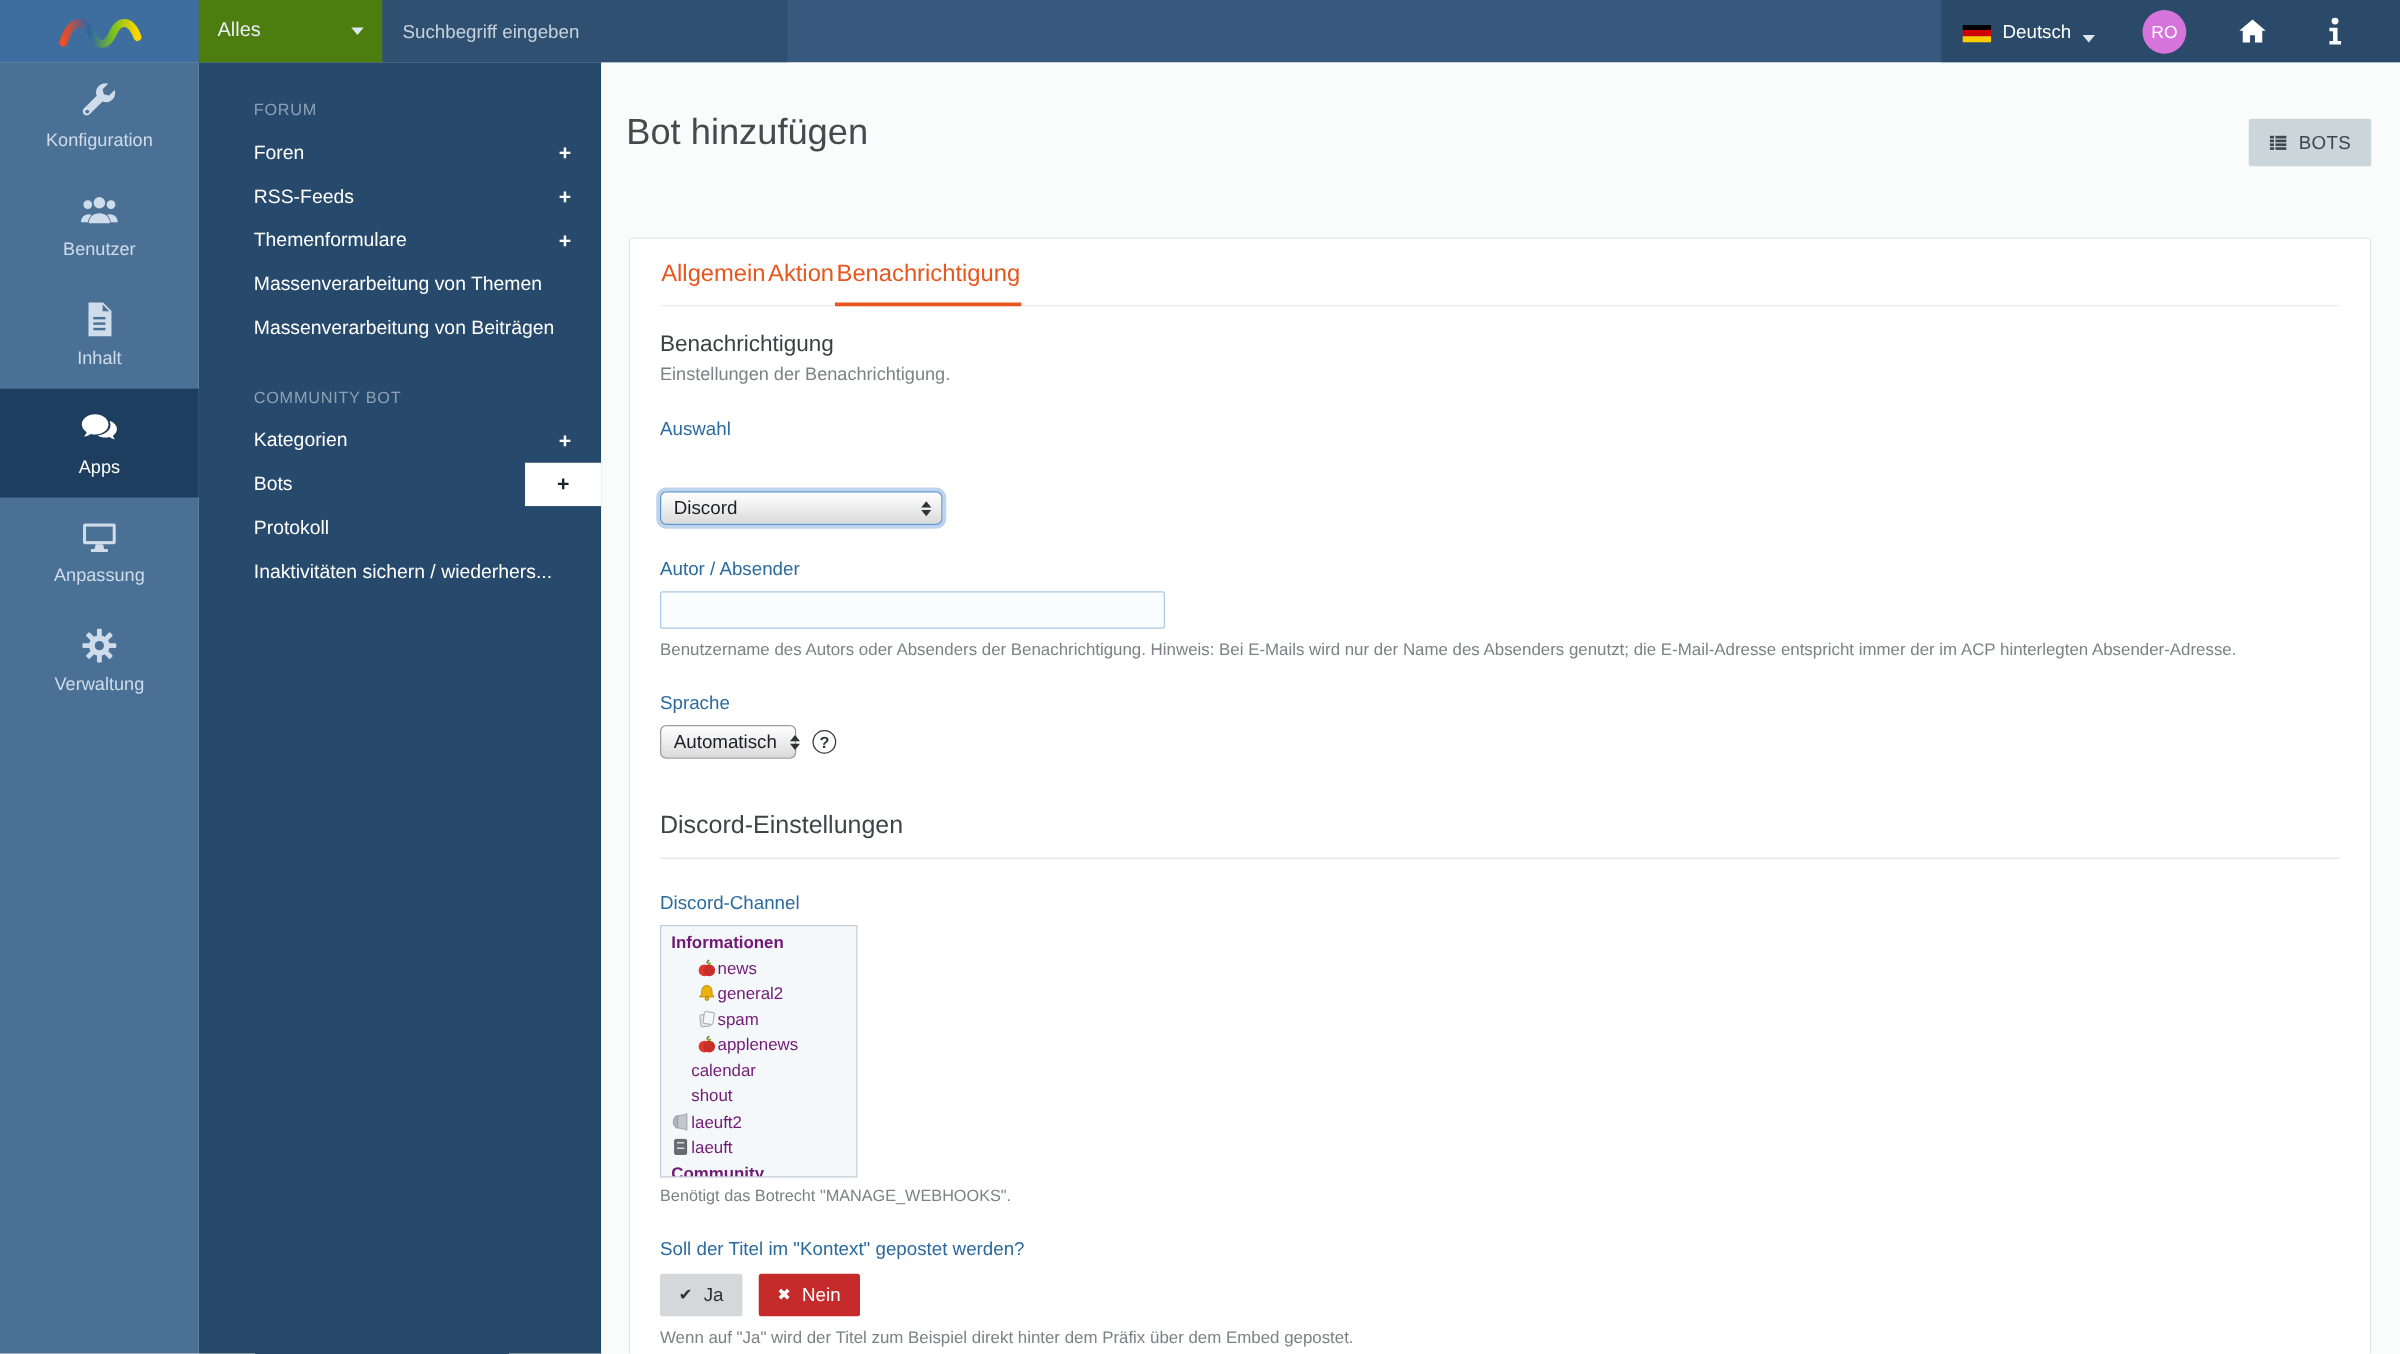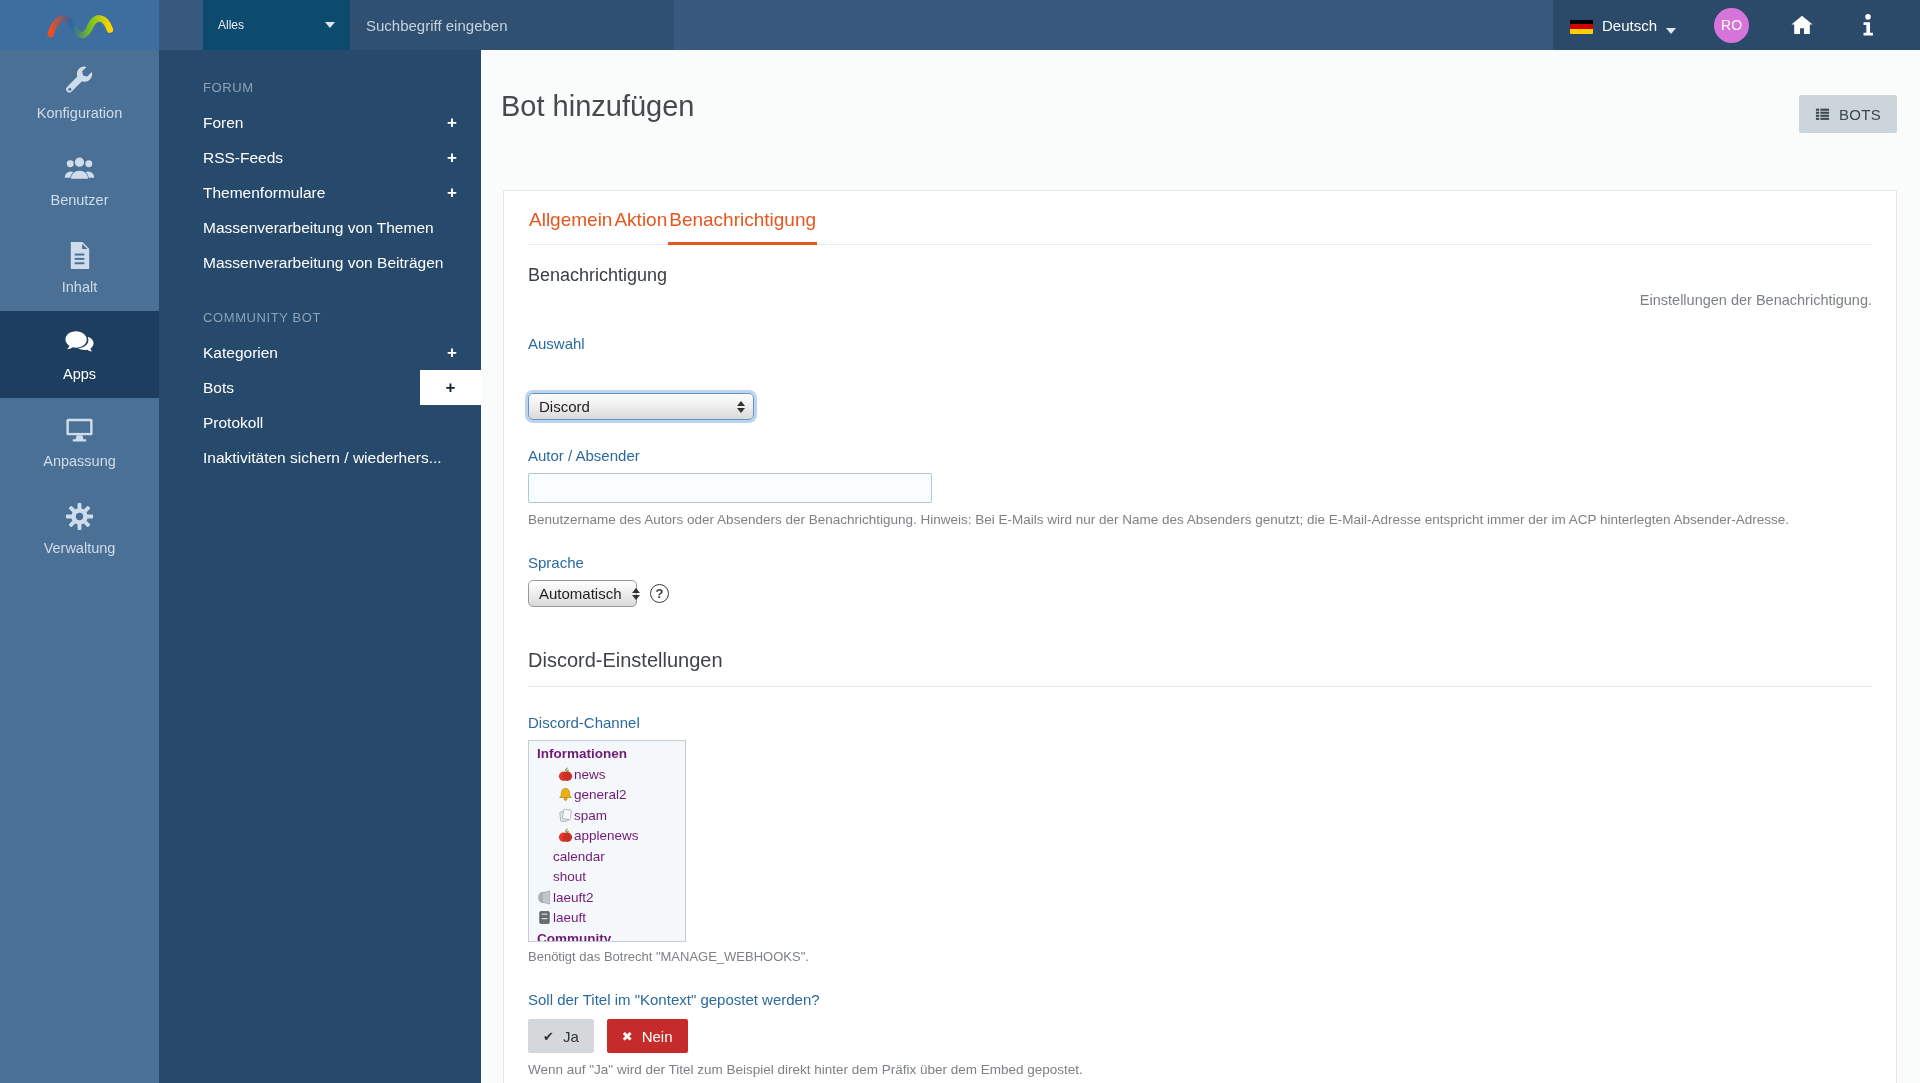--- a/index.html
+++ b/index.html
@@ -2,22 +2,22 @@
 <html><head>
 <meta charset="utf-8">
 <style>
   * { margin:0; padding:0; box-sizing:border-box; }
   html,body { width:1920px; height:1083px; overflow:hidden;
     font-family:"Liberation Sans","DejaVu Sans",sans-serif; background:#fafbfb; }
 
   
   .topbar { height:50px; width:1920px; display:flex; background:#37597d; }
   .logo-block { width:159px; height:50px; background:#3e6d9f; display:flex; align-items:center; justify-content:center; }
-  .scope { width:147px; background:#0c4a6e; display:flex; align-items:center; justify-content:space-between;
-    padding:0 15px; color:#e9eef4; font-size:12px; cursor:pointer;margin-left:44px; }
+  .scope { width:147px; background:#4d7c0f; display:flex; align-items:center; justify-content:space-between;
+    padding:0 15px; color:#e9eef4; font-size:16px; cursor:pointer; }
   .caret { width:0; height:0; border-left:5px solid transparent; border-right:5px solid transparent; border-top:6px solid #dfe7ee; }
   .searchbox { width:324px; background:#2f5070; display:flex; align-items:center; }
   .searchbox input { width:100%; height:100%; background:transparent; border:none; outline:none;
     padding:0 16px; color:#e6edf3; font-size:15px; font-family:inherit; }
   .searchbox input::placeholder { color:#c6d2dd; }
   .topbar-spacer { flex:1; }
   .topbar-right { width:367px; background:#2b4a6a; display:flex; align-items:center; padding-left:17px; color:#fff; }
   .lang { display:flex; align-items:flex-end; gap:9px; cursor:pointer; }
   .flag { width:23px; height:14px; border-radius:1px; overflow:hidden; display:flex; flex-direction:column; }
   .flag div { flex:1; }
@@ -56,21 +56,21 @@
   .bots-btn svg { width:15px; height:15px; fill:#3b464e; }
 
   .panel { position:absolute; top:140px; left:22px; right:23px; bottom:-10px;
     background:#fff; border:1px solid #e5e7e9; padding:0 24px; }
 
   .tabs { display:flex; padding-top:9px; border-bottom:1px solid #ececec; }
   .tab { position:relative; font-size:19px; color:#e8551d; padding:9px 1px 13px; cursor:pointer; }
   .tab.active::after { content:''; position:absolute; left:0; right:0; bottom:-1px; height:3px; background:#e8551d; }
 
   .sec-title { margin-top:20px; font-size:18px; font-weight:500; color:#3c4043; }
-  .sec-sub { margin-top:6px; font-size:14.5px; color:#7d8084;text-align:right; }
+  .sec-sub { margin-top:6px; font-size:14.5px; color:#7d8084; }
 
   .field-label { color:#2b6a9e; font-size:15px; margin-top:27px; margin-bottom:9px; cursor:pointer; width:fit-content; }
   .mac-select { display:inline-flex; align-items:center; justify-content:space-between; height:27px;
     border-radius:5px; border:1px solid #9b9b9b; background:linear-gradient(#ffffff,#ececec 55%,#d9d9d9);
     padding:0 8px 0 10px; font-size:15px; color:#1c1e21; cursor:pointer; }
   .mac-select.focused { border-color:#5d96d2; box-shadow:0 0 0 3px rgba(110,160,215,.45);margin-top:32px; }
   .sel-discord { width:226px; }
   .sel-lang { width:109px; }
   .arrows { display:flex; flex-direction:column; gap:2px; margin-left:10px; }
   .arr-up { width:0; height:0; border-left:4px solid transparent; border-right:4px solid transparent; border-bottom:5px solid #2e3338; }

